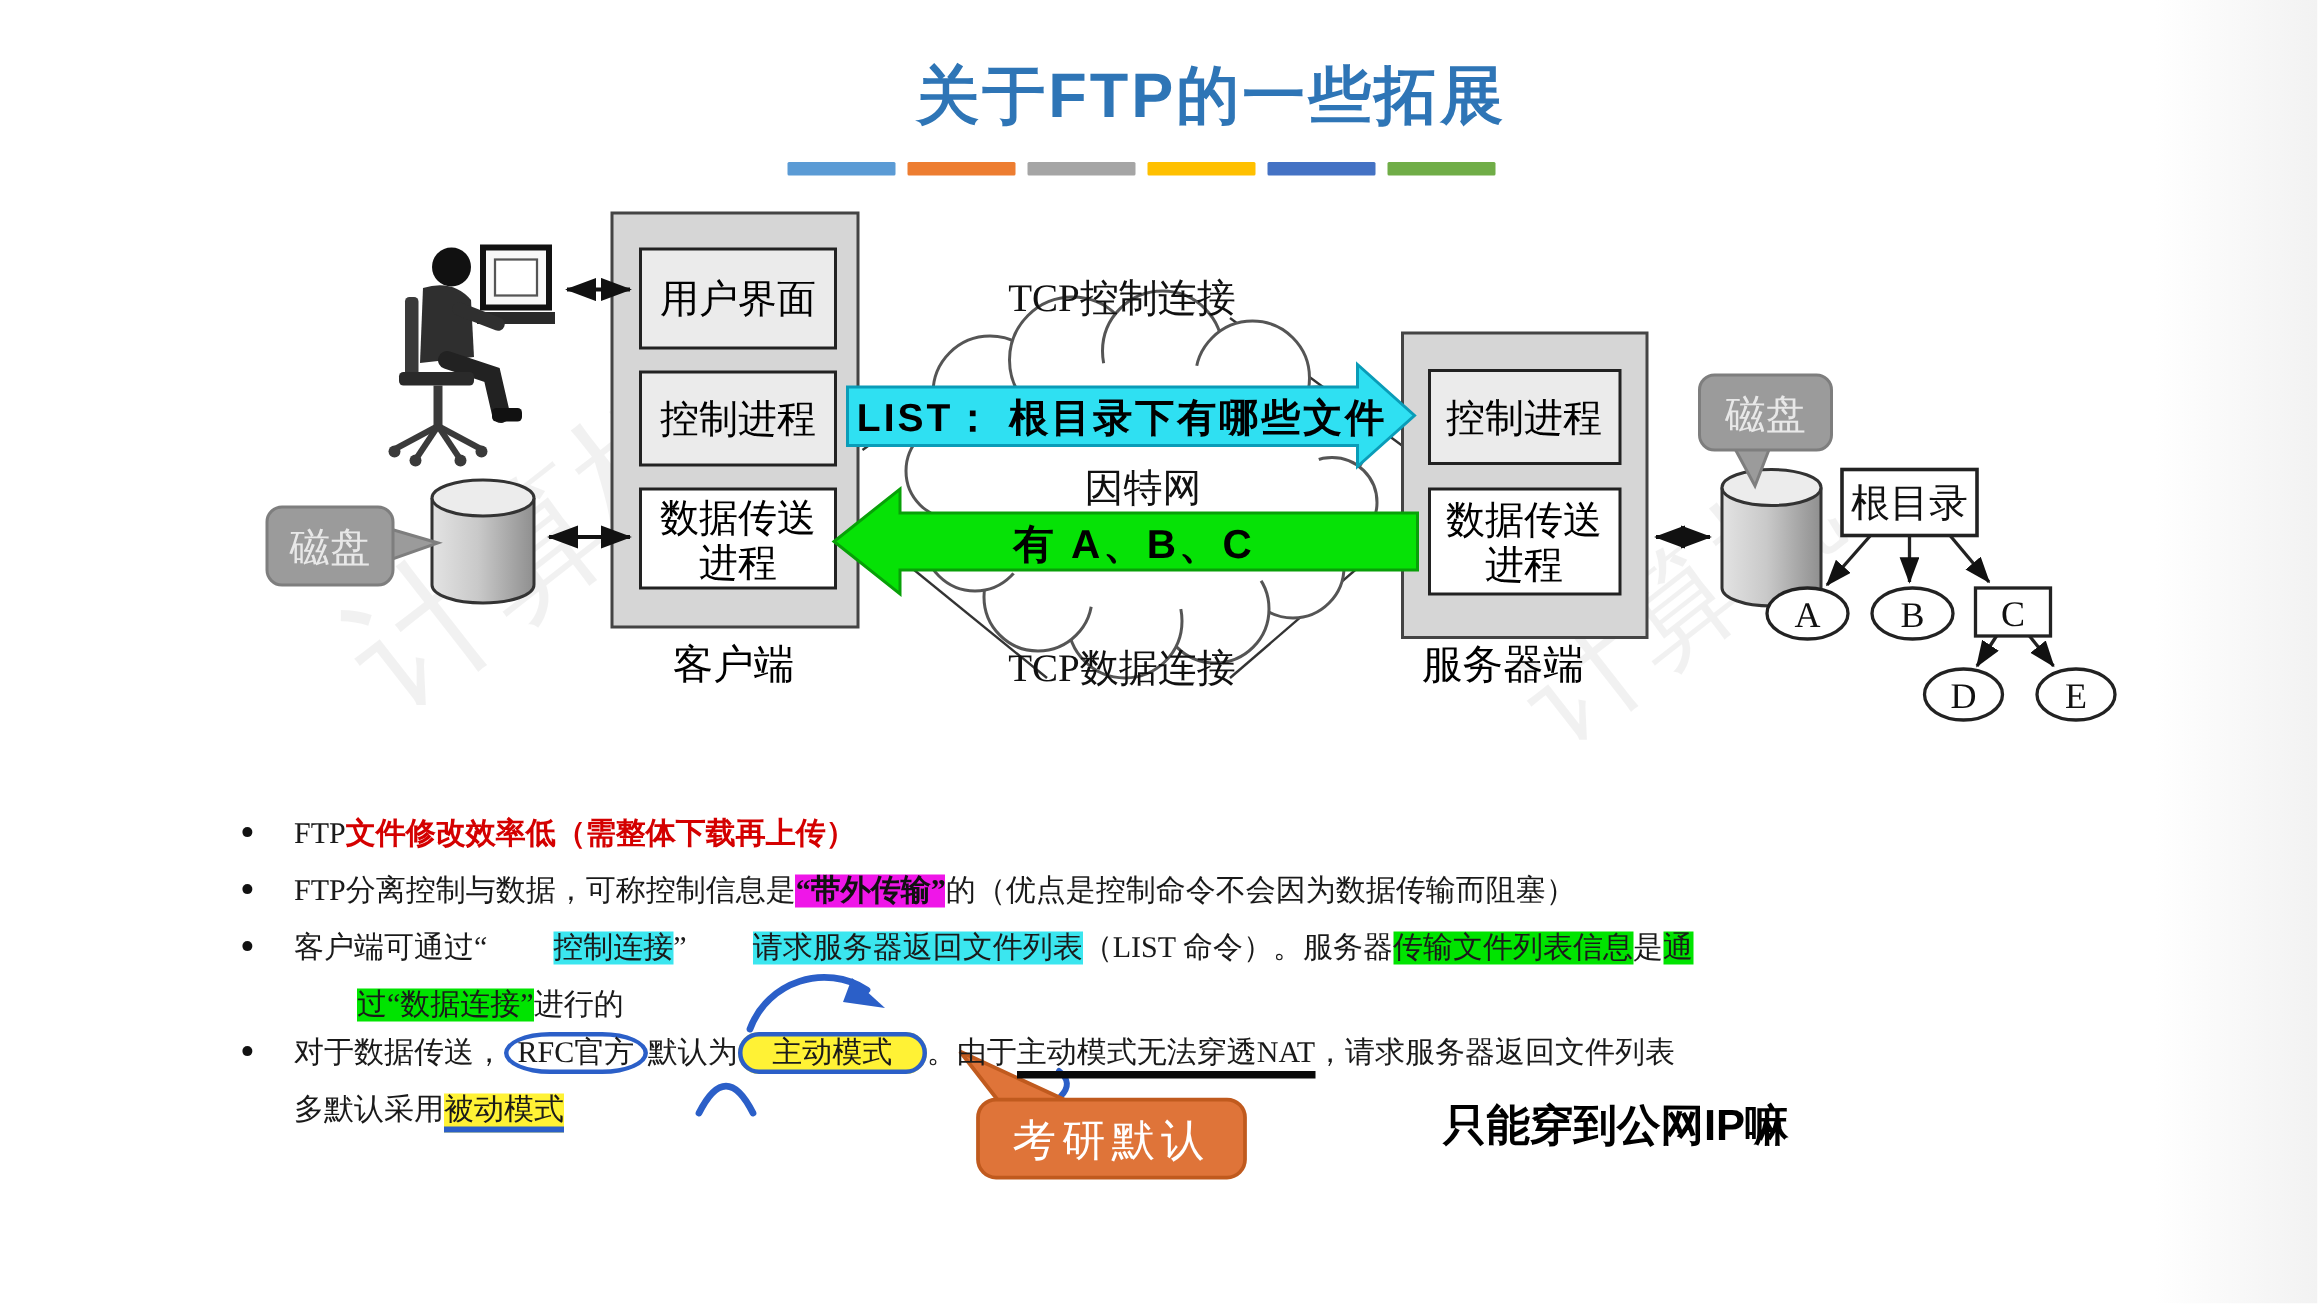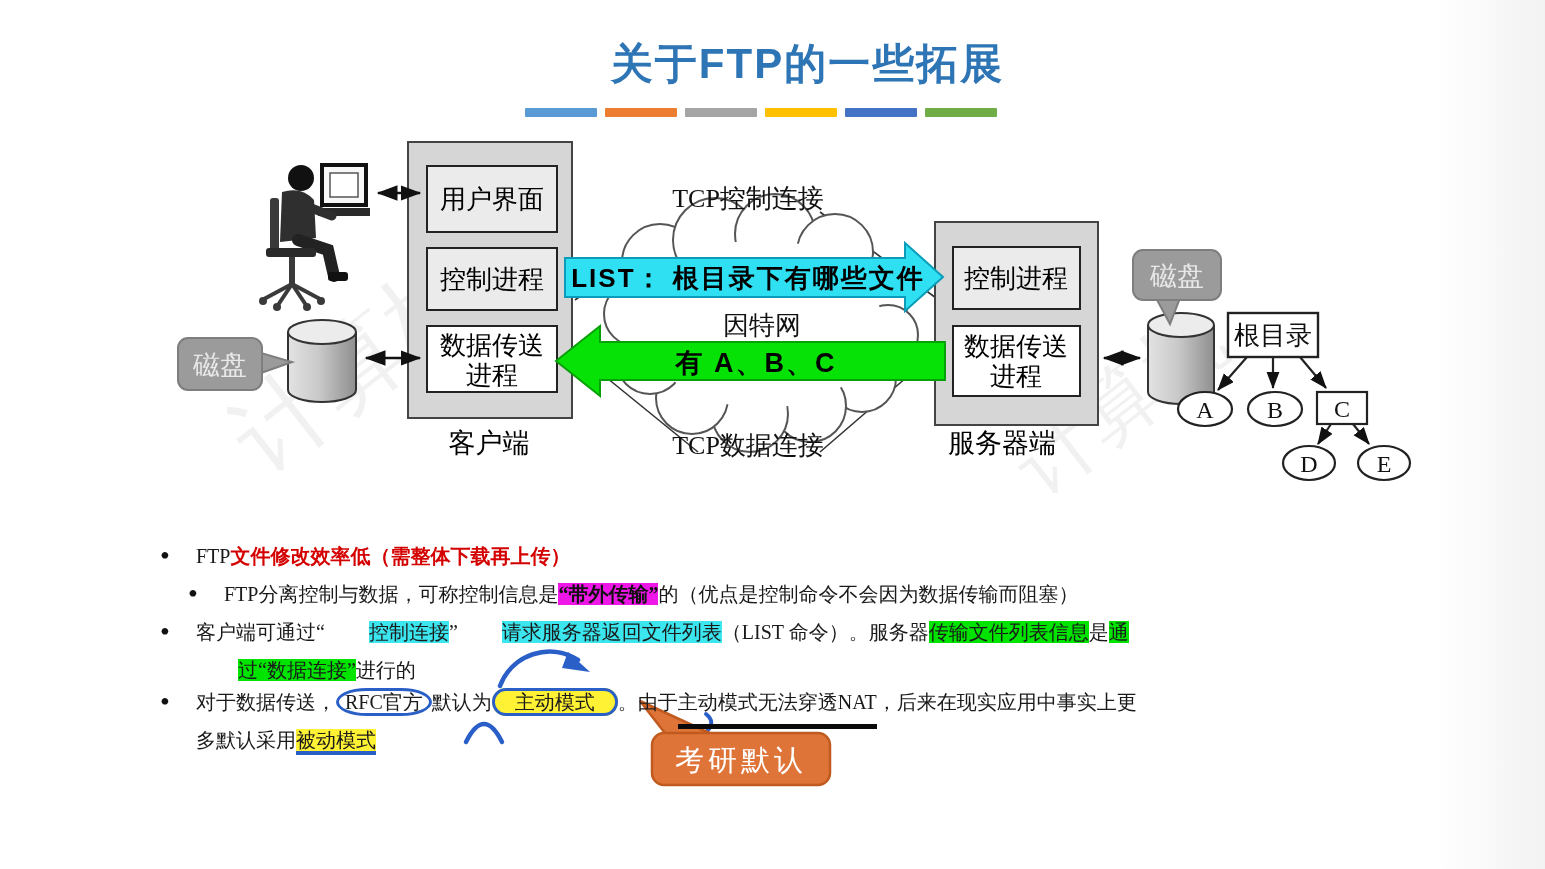--- a/index.html
+++ b/index.html
@@ -32,21 +32,21 @@
     font-size:28px; color:#111;
   }
   .red{color:#D40000; font-weight:bold;}
   .hl-cyan{background:#3BE6EF;margin-left:44px;}
   .hl-magenta{background:#EF16E8; font-weight:bold; color:#111;}
   .hl-green{background:#00E400;}
   .hl-yellow{background:#FFF235;}
   .pen-ellipse{border:3px solid #2B5FC8; border-radius:48px/22px; padding:0px 6px;}
   .pen-box{border:3px solid #2B5FC8; border-radius:14px; padding:0 20px;}
   .pen-underline{border-bottom:4px solid #2B5FC8;margin-top:32px;}
-  .u-black{border-bottom:5px solid #0a0a0a; padding-bottom:11px;}
+  .u-black{border-bottom:5px solid #0a0a0a; padding-bottom:1px;}
   
   #note{
     position:absolute; left:962px; top:731px; z-index:4;
     font-family:"Liberation Sans","DejaVu Sans",sans-serif;
     font-size:29px; font-weight:bold; color:#000;
   }
   
   .wm{position:absolute; color:rgba(0,0,0,0.055); z-index:1; pointer-events:none;}
   #wm-digits{left:978px; top:744px; font-size:37px; color:rgba(160,160,160,0.30);
     font-family:"Liberation Sans","DejaVu Sans",sans-serif; font-weight:bold;}
@@ -73,40 +73,41 @@
     <div class="bar"></div>
     <div class="bar"></div>
     <div class="bar"></div>
     <div class="bar"></div>
   </div>
 
   <div class="line bulleted" style="top:538px;">
     <span>FTP</span><span class="red">文件修改效率低（需整体下载再上传）</span>
   </div>
 
-  <div class="line bulleted" style="top:576px;margin-left:28px;">
+  <div class="line bulleted" style="top:576px;">
     <span>FTP分离控制与数据，可称控制信息是</span><span class="hl-magenta">“带外传输”</span><span>的（优点是控制命令不会因为数据传输而阻塞）</span>
   </div>
 
   <div class="line bulleted" style="top:614px;">
     <span>客户端可通过“</span><span class="hl-cyan">控制连接</span><span>”</span><span class="hl-cyan">请求服务器返回文件列表</span><span>（LIST 命令）。服务器</span><span class="hl-green">传输文件列表信息</span><span>是</span><span class="hl-green">通</span>
   </div>
 
   <div class="line" style="top:652px;padding-left:42px;">
     <span class="hl-green">过“数据连接”</span><span>进行的</span>
   </div>
 
   <div class="line bulleted" style="top:684px;">
-    <span>对于数据传送，</span><span class="pen-ellipse">RFC官方</span><span>默认为</span><span class="hl-yellow pen-box">主动模式</span><span>。由于</span><span class="u-black">主动模式无法穿透NAT</span><span>，后来在现实应用中事实上更</span>
+    <span>对于数据传送，</span><span class="pen-ellipse">RFC官方</span><span>默认为</span><span class="hl-yellow pen-box">主动模式</span><span>。由于</span><span class="u-black">主动模式无法穿透NAT</span><span>，请求服务器返回文件列表</span>
   </div>
 
   <div class="line" style="top:722px;">
     <span>多默认采用</span><span class="hl-yellow pen-underline">被动模式</span>
   </div>
 
+  <div id="note">只能穿到公网IP嘛</div>
 
   <svg id="diagram" width="1545" height="869" viewBox="0 0 1545 869">
     <defs>
       <marker id="arr" markerWidth="9" markerHeight="8" refX="7.5" refY="3" orient="auto-start-reverse" markerUnits="strokeWidth">
         <path d="M0,0 L8,3 L0,6 Z" fill="#111"></path>
       </marker>
       <linearGradient id="cylGrad" x1="0" y1="0" x2="1" y2="0">
         <stop offset="0" stop-color="#e3e3e3"></stop>
           <stop offset="0.45" stop-color="#c9c9c9"></stop>
           <stop offset="1" stop-color="#8f8f8f"></stop>

